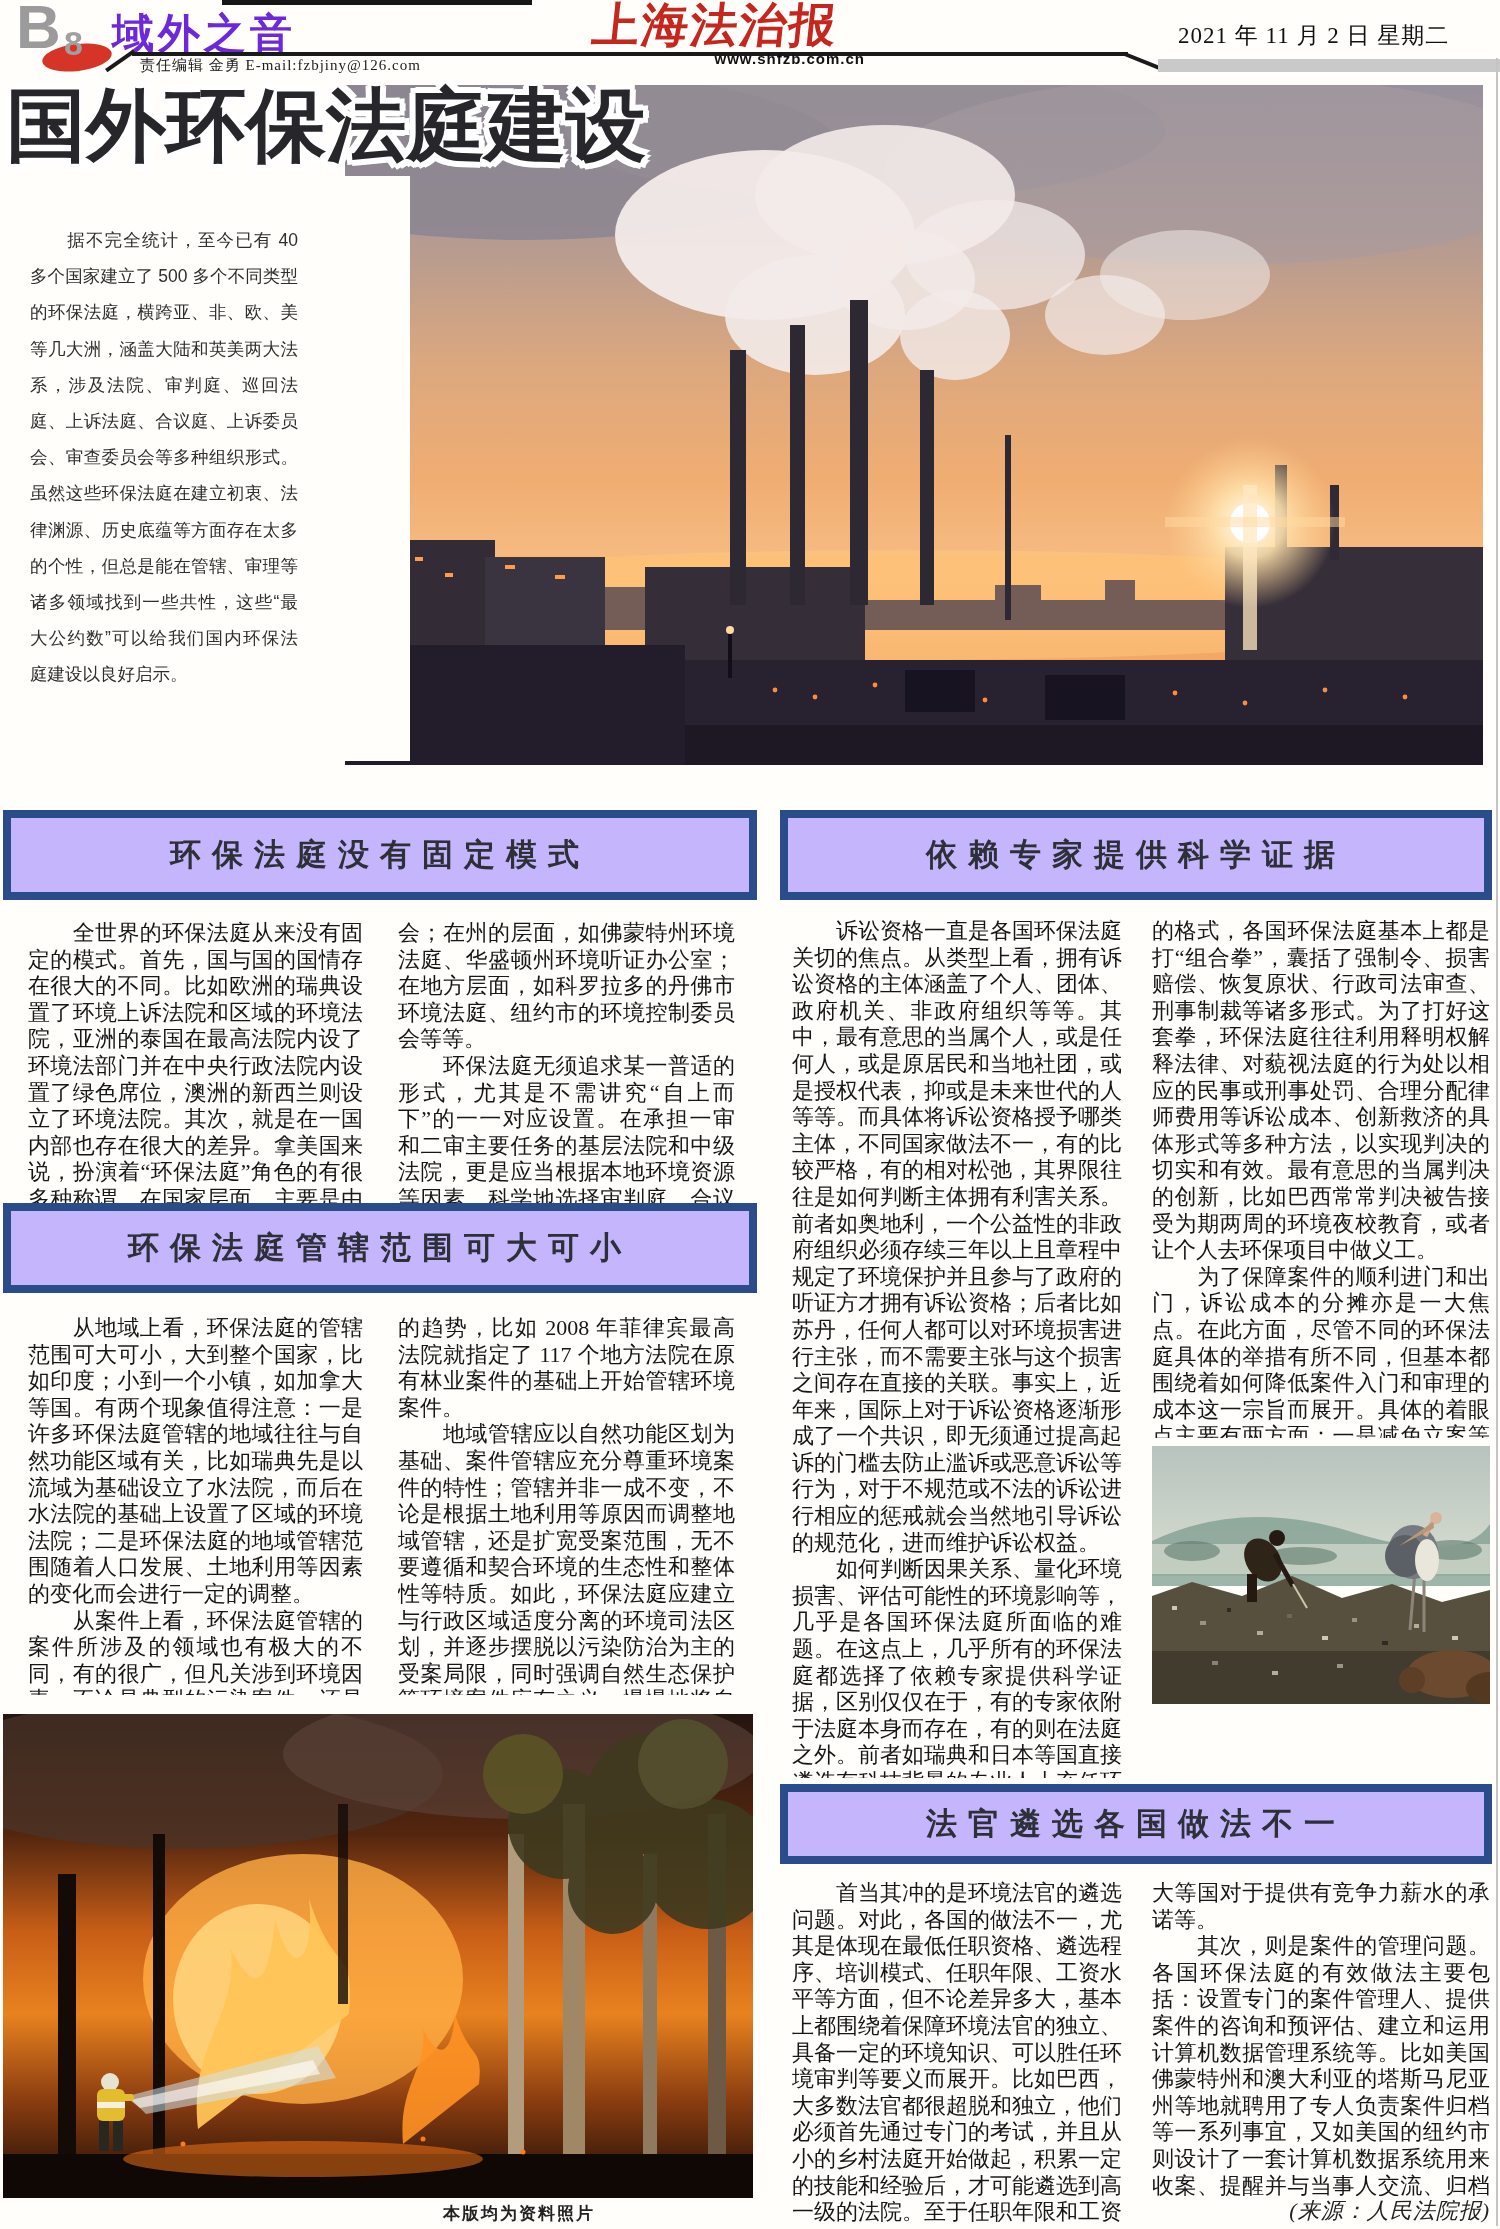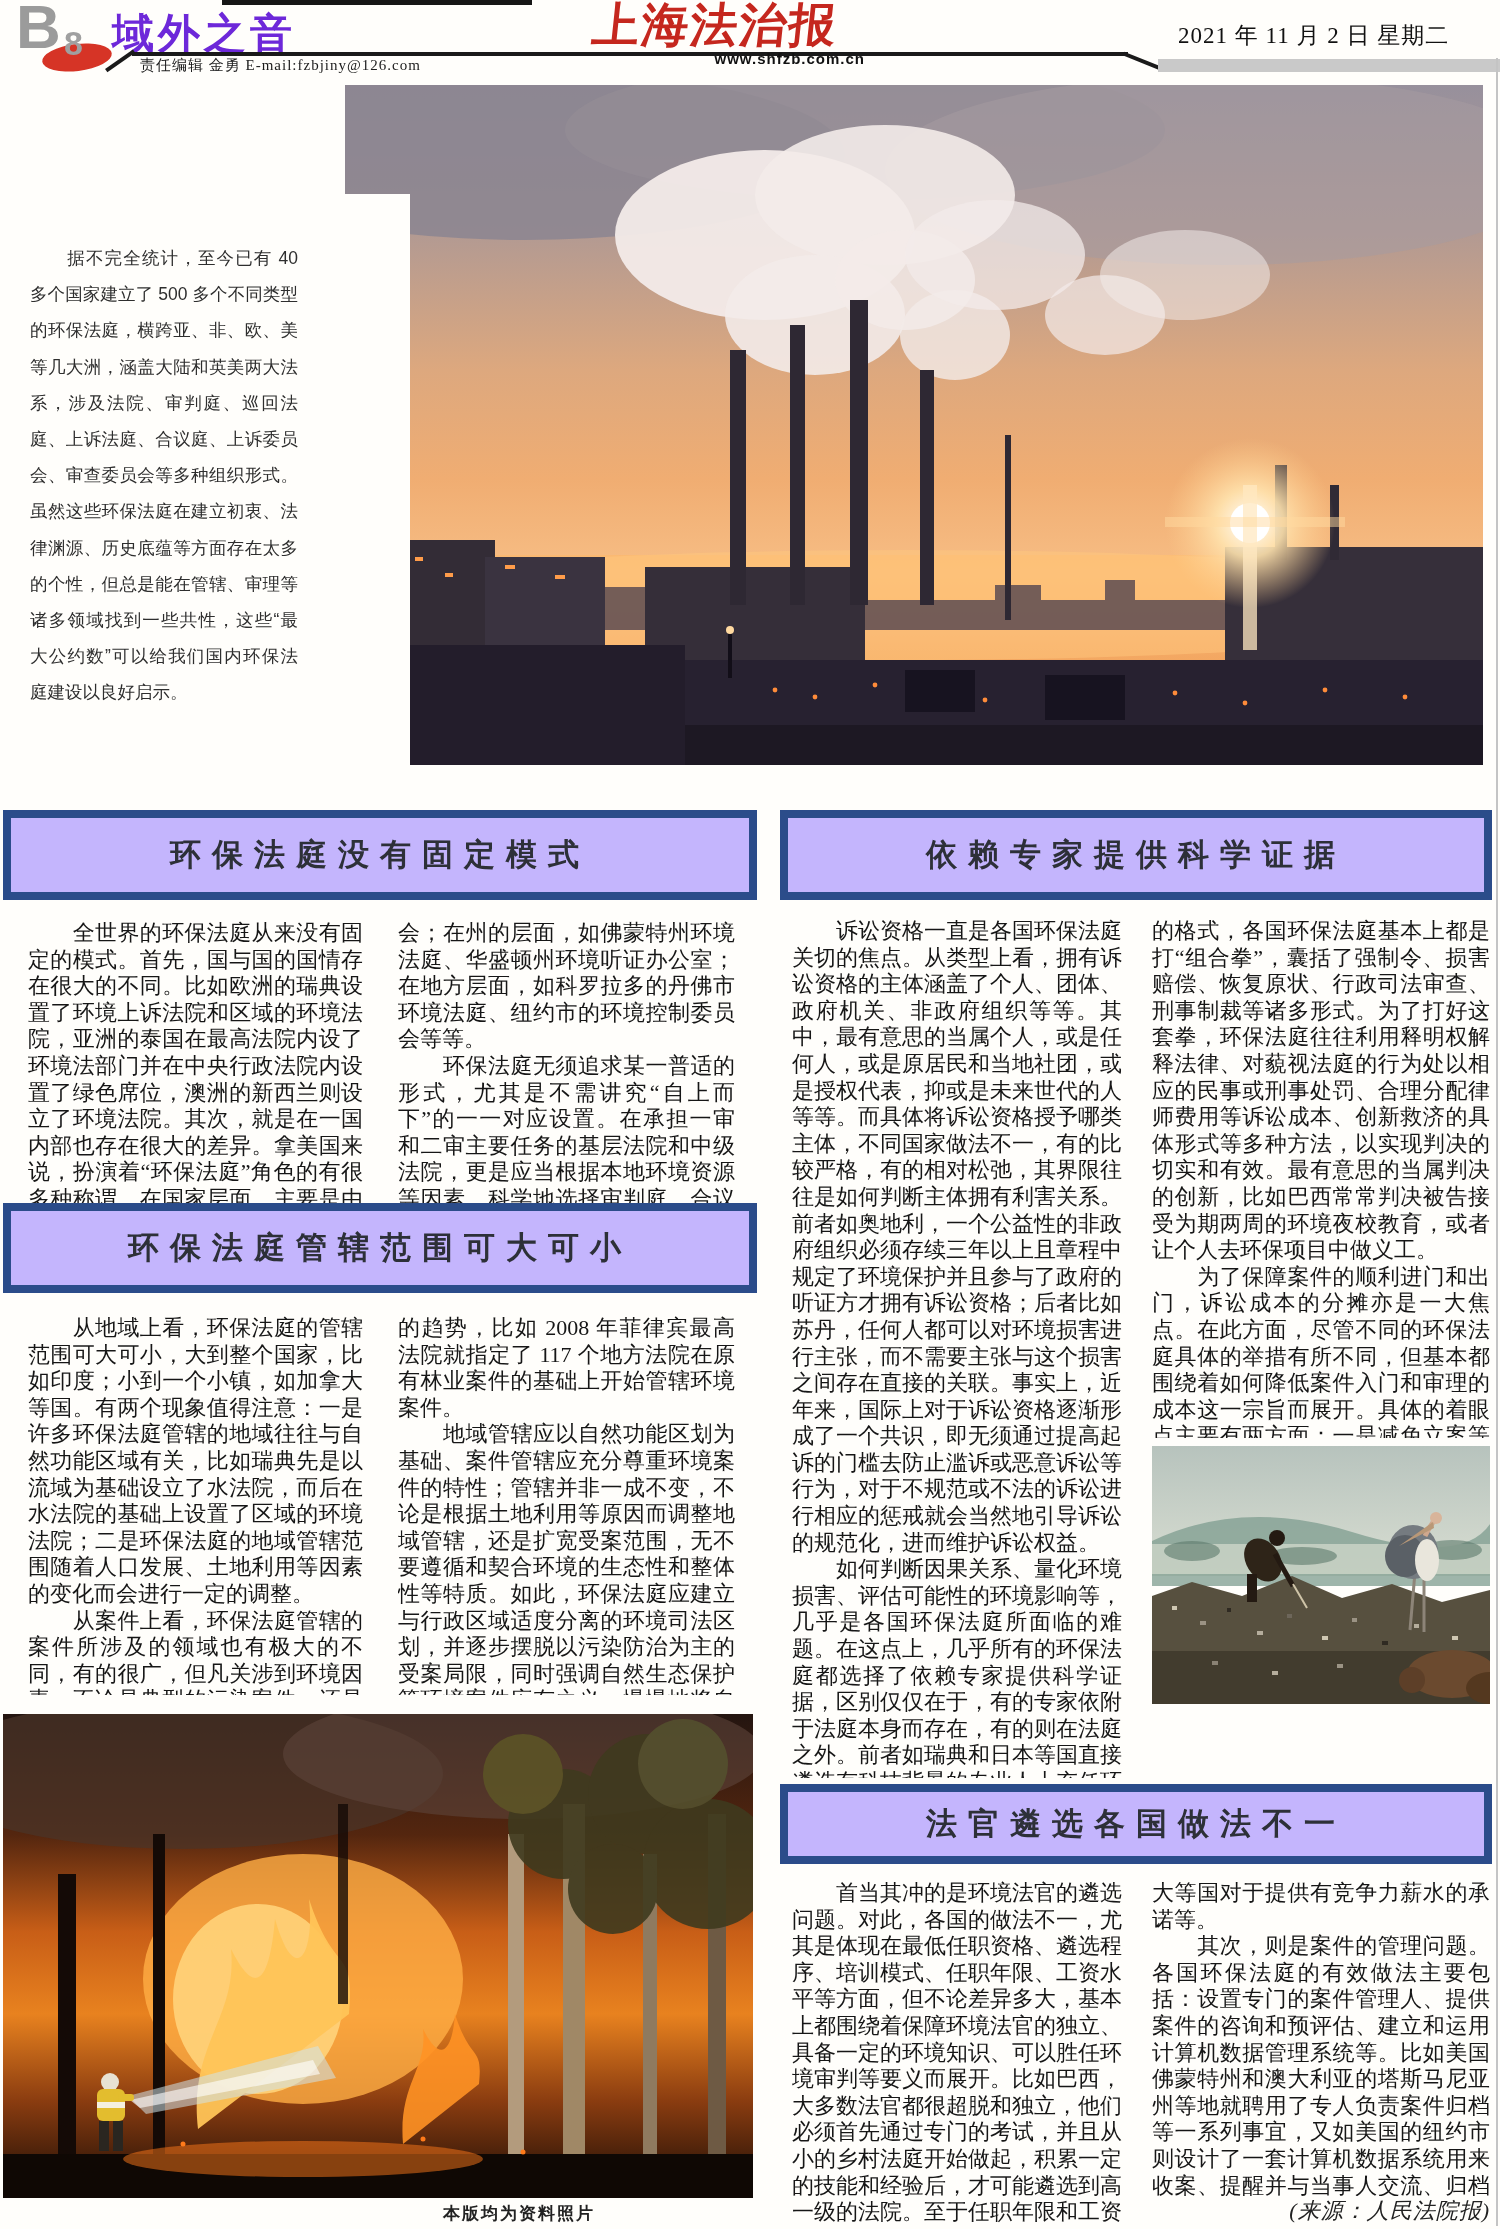--- a/index.html
+++ b/index.html
@@ -20,21 +20,21 @@
   .header-rule { left:132px; top:52px; width:996px; height:4px; background:#1a1a1a; }
   .header-slash { left:103px; top:59px; width:34px; height:3.5px; background:#1a1a1a; transform:rotate(-35deg); }
   .header-diag { left:1122px; top:59px; width:40px; height:3.5px; background:#1a1a1a; transform:rotate(22deg); }
   .header-graybar { left:1158px; top:59px; width:342px; height:13px; background:#c9c9c9; }
   .masthead { left:565px; top:0px; width:300px; text-align:center; font-size:47px; font-weight:900; color:#c5271e; transform:skewX(-6deg); letter-spacing:2px; line-height:1.1; }
   .website { left:565px; top:50px; width:300px; text-align:right; font-family:"Liberation Sans","DejaVu Sans",sans-serif; font-size:15px; font-weight:700; color:#111; letter-spacing:1px; }
   .date-line { left:1178px; top:20px; width:312px; font-size:23px; color:#111; letter-spacing:1px; }
   .right-edge { left:1496px; top:58px; width:2px; height:2168px; background:#c4c4c4; }
   
   .main-photo { left:345px; top:85px; width:1138px; height:680px; z-index:1; }
-  .intro-panel { left:0; top:194px; width:410px; height:585px; background:#fffefb; z-index:3;padding-left:44px; }
+  .intro-panel { left:0; top:176px; width:410px; height:585px; background:#fffefb; z-index:3;padding-left:44px; }
   .intro-text { position:absolute; left:30px; top:46px; width:268px;
     font-family:"Liberation Sans","DejaVu Sans",sans-serif; font-size:17.5px; font-weight:500;
     line-height:36.2px; color:#2e2e2e; text-align:justify; white-space:pre-line; overflow:hidden; height:500px; }
   .headline { left:6px; top:82px; z-index:5;
     font-family:"Liberation Sans","DejaVu Sans",sans-serif; font-size:80px; font-weight:900;
     letter-spacing:0px; color:#26262b; line-height:1.1;
     text-shadow:-5px -5px 0 #fff,5px -5px 0 #fff,-5px 5px 0 #fff,5px 5px 0 #fff,-6px 0 0 #fff,6px 0 0 #fff,0 -6px 0 #fff,0 6px 0 #fff; }
   
   .sec-box { border:8px solid #2b4c8a; background:#c4b5fd; display:flex; align-items:center; justify-content:center; }
   .sec-title { font-family:"Liberation Sans","DejaVu Sans",sans-serif; font-size:31px; font-weight:700; letter-spacing:11px; color:#2d3038; }
@@ -169,20 +169,21 @@
           <circle cx="980" cy="605" r="2.4"></circle>
           <circle cx="1060" cy="612" r="2.4"></circle>
         </g>
     </svg>
   </div>
 
   <div class="abs intro-panel">
     <div class="intro-text">　　据不完全统计，至今已有 40 多个国家建立了 500 多个不同类型的环保法庭，横跨亚、非、欧、美等几大洲，涵盖大陆和英美两大法系，涉及法院、审判庭、巡回法庭、上诉法庭、合议庭、上诉委员会、审查委员会等多种组织形式。虽然这些环保法庭在建立初衷、法律渊源、历史底蕴等方面存在太多的个性，但总是能在管辖、审理等诸多领域找到一些共性，这些“最大公约数”可以给我们国内环保法庭建设以良好启示。</div>
   </div>
 
+  <div class="abs headline">国外环保法庭建设</div>
 
   <div class="abs sec-box box-s1">
     <div class="sec-title">环保法庭没有固定模式</div>
   </div>
   <div class="abs body-col s1c1">　　全世界的环保法庭从来没有固定的模式。首先，国与国的国情存在很大的不同。比如欧洲的瑞典设置了环境上诉法院和区域的环境法院，亚洲的泰国在最高法院内设了环境法部门并在中央行政法院内设置了绿色席位，澳洲的新西兰则设立了环境法院。其次，就是在一国内部也存在很大的差异。拿美国来说，扮演着“环保法庭”角色的有很多种称谓。在国家层面，主要是由行政法官所操刀的联邦环保局内设的环境上诉委员</div>
   <div class="abs body-col s1c2">会；在州的层面，如佛蒙特州环境法庭、华盛顿州环境听证办公室；在地方层面，如科罗拉多的丹佛市环境法庭、纽约市的环境控制委员会等等。
 　　环保法庭无须追求某一普适的形式，尤其是不需讲究“自上而下”的一一对应设置。在承担一审和二审主要任务的基层法院和中级法院，更是应当根据本地环境资源等因素，科学地选择审判庭、合议庭抑或巡回法庭等不同的形式。</div>
 
   <div class="abs sec-box box-s2">
     <div class="sec-title">环保法庭管辖范围可大可小</div>

